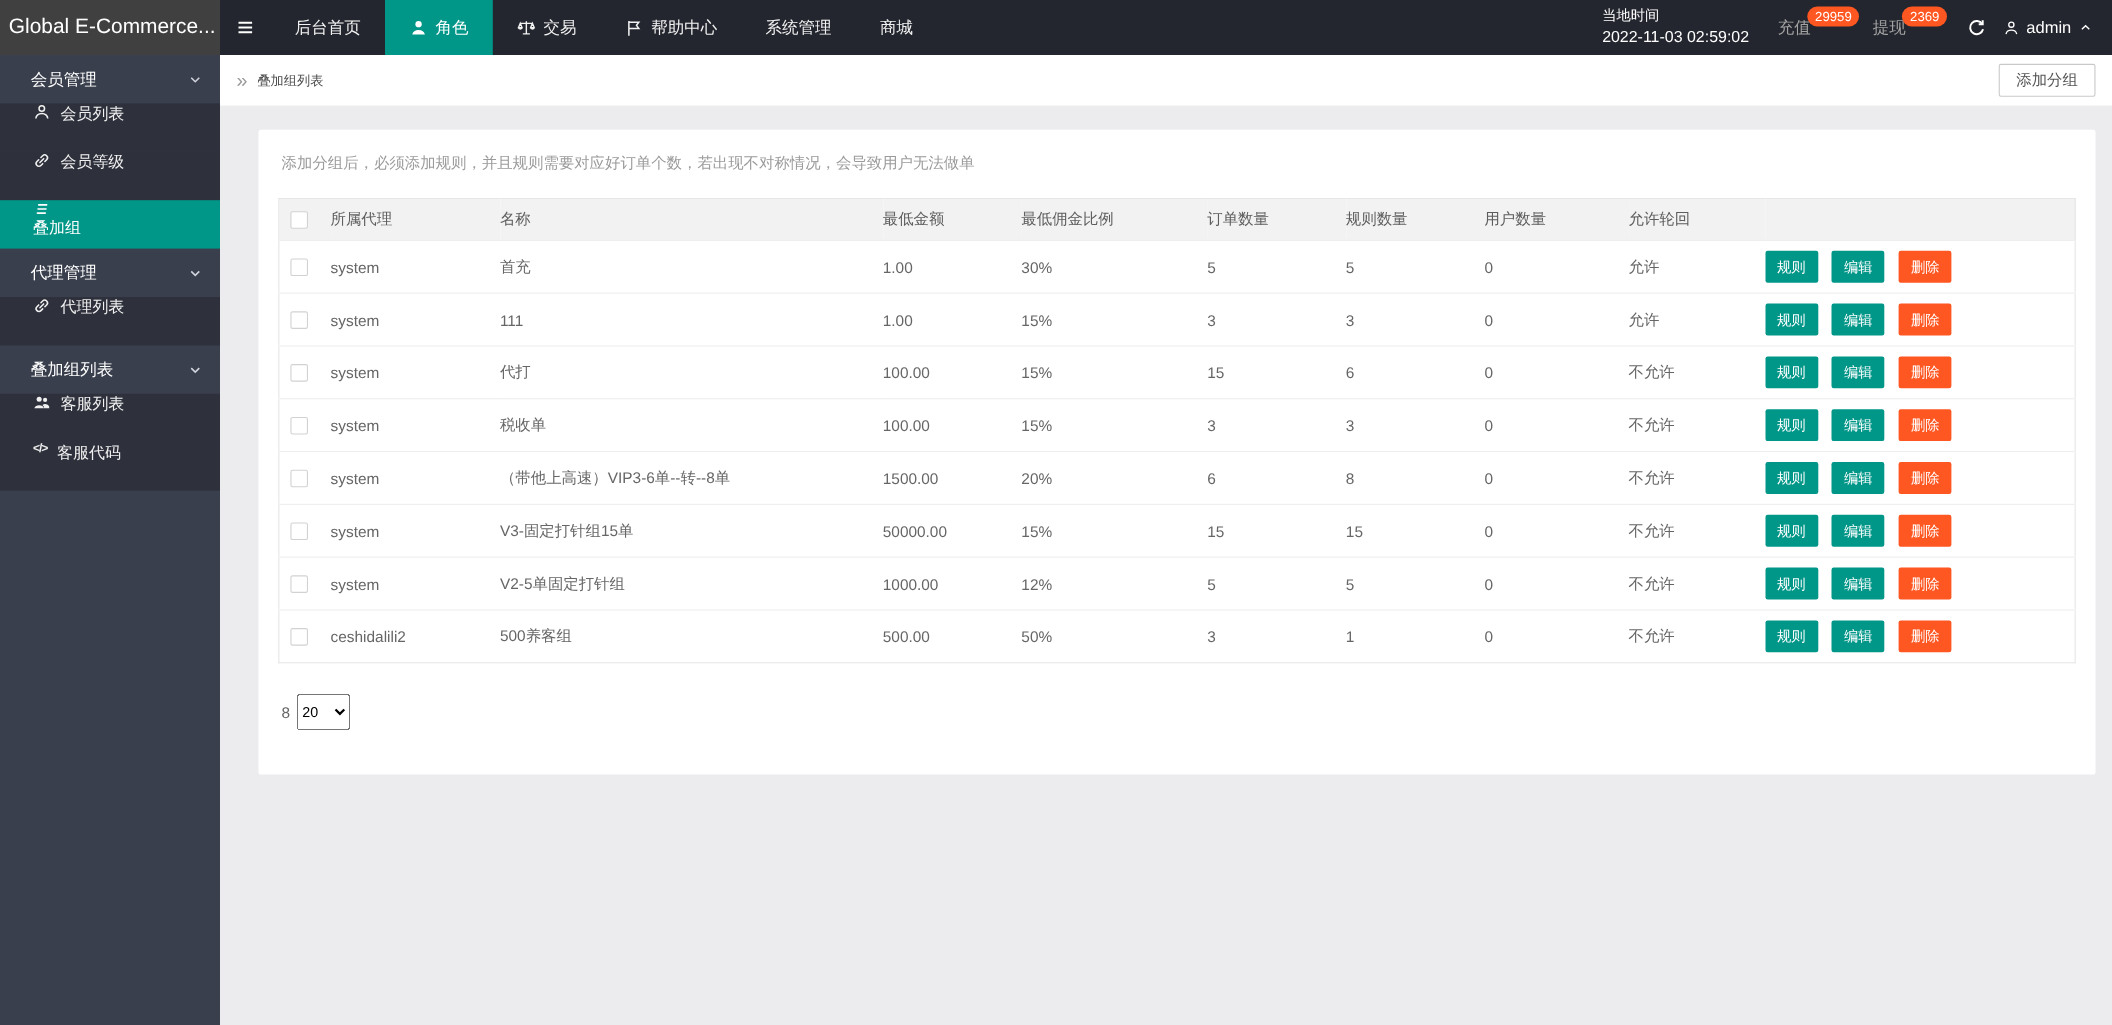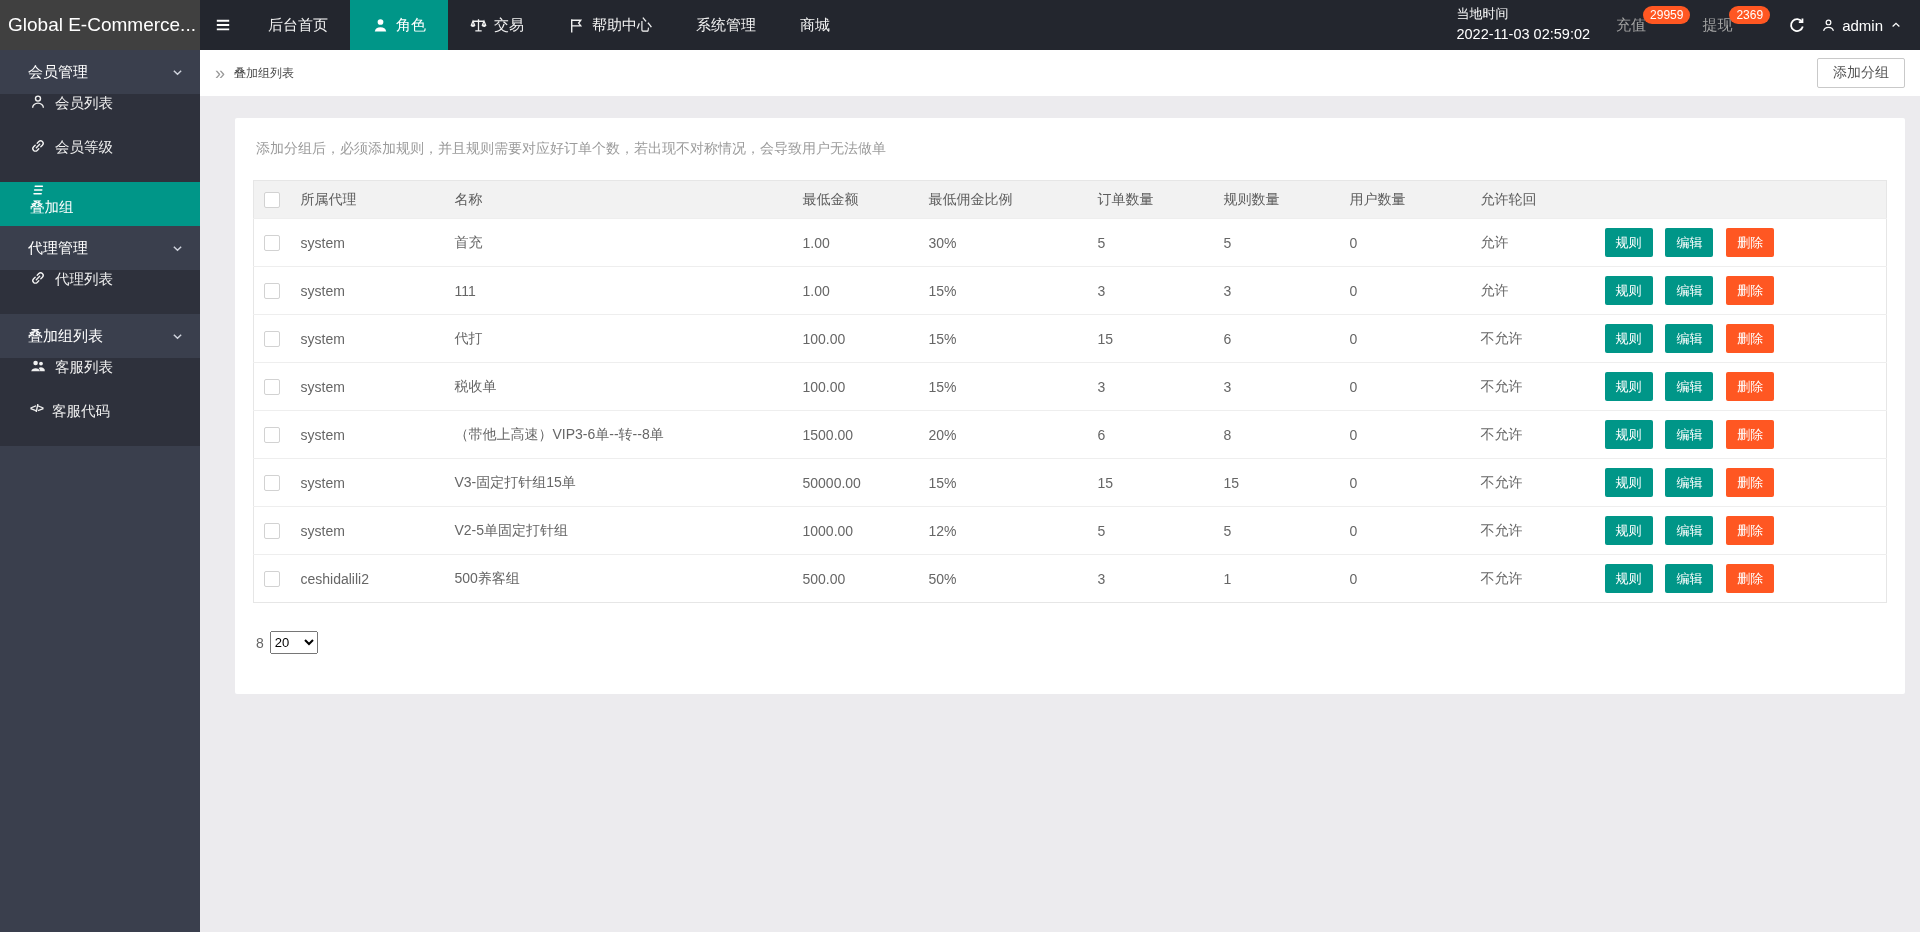--- a/index.html
+++ b/index.html
@@ -78,21 +78,21 @@
     display:inline-block; width:16px; height:16px; background:#fff;
     border:1px solid #D2D2D2; border-radius:2px; margin-left:10px; vertical-align:middle; cursor:pointer;
   }
   .btn { height:29px; padding:0 11px; border:none; border-radius:2px; color:#fff; font-size:13px;
     cursor:pointer; margin-right:9px; font-family:Liberation Sans, sans-serif; }
   .btn-teal { background:#009688; }
   .btn-orange { background:#FF5722; }
 
   .pager { margin-top:28px; display:flex; align-items:center; padding-left:3px; }
   .pager-total { color:#666; font-size:14px; margin-right:6px; }
-  .pager select { width:48px; height:23px; font-size:13px; }
+  .pager select { width:48px; height:33px; font-size:13px; }
 </style>
 </head>
 <body>
 
 <div class="navbar">
   <div class="logo">Global E-Commerce...</div>
 
   <div class="nav-toggle">
     <svg width="18" height="18" viewBox="0 0 16 16" stroke="currentColor" stroke-width="1.6" fill="none">
         <path d="M2.5 4.2h11M2.5 8h11M2.5 11.8h11"></path>

